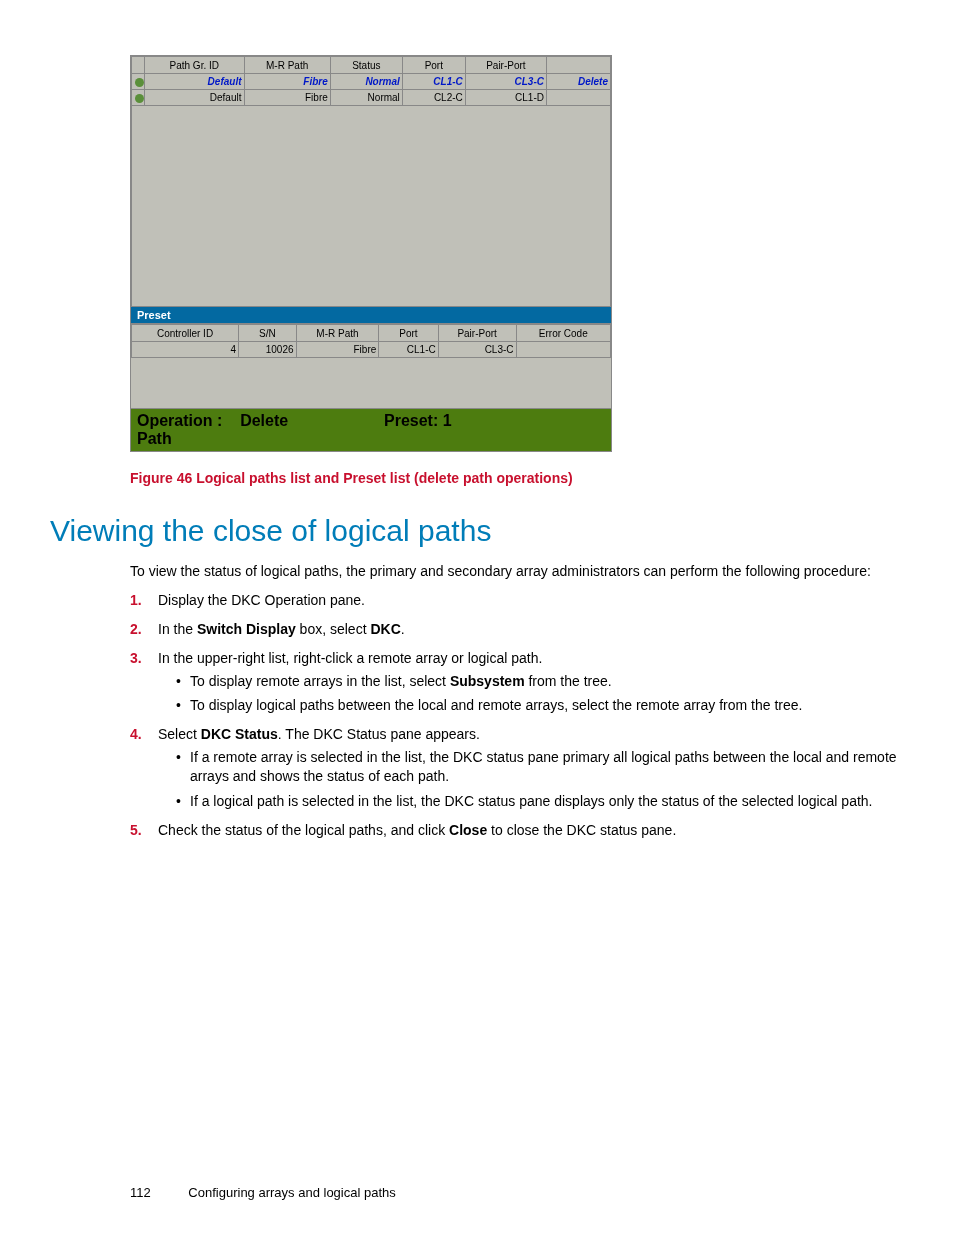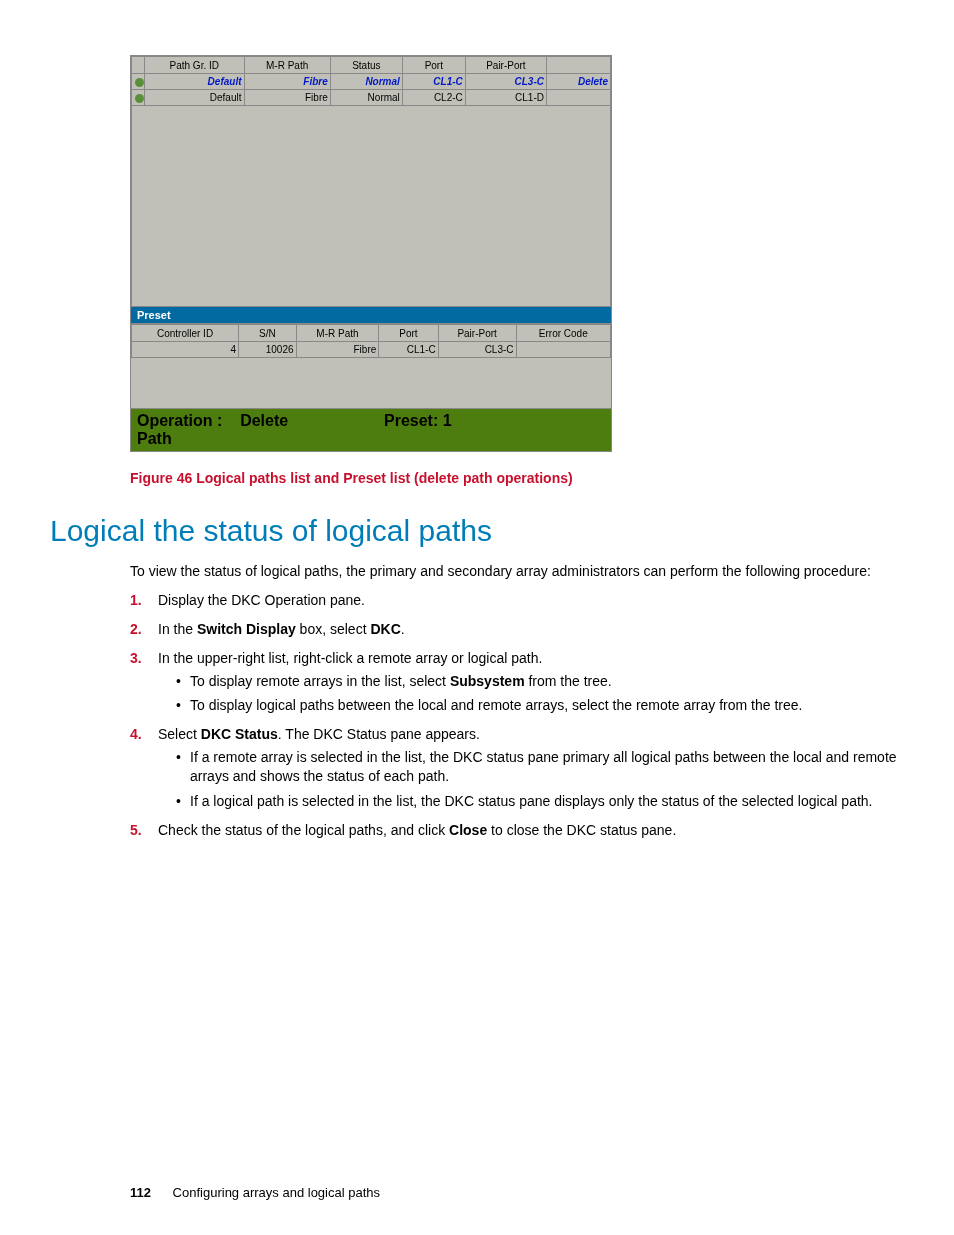--- a/index.html
+++ b/index.html
@@ -147,21 +147,21 @@
     position:absolute;
     left:0;
     top:0;
   }
   .footer {
     position:absolute;
     bottom:35px;
     left:130px;
     font-size:13px;
   }
-  .footer .pg { margin-right:18px;font-weight:bold; }
+  .footer .pg { margin-right:34px; }
 </style>
 </head>
 <body>
 
 <div class="page">
 
   <div class="figure-wrap">
     <div class="gui-box">
 
       <table class="tbl">
@@ -228,21 +228,21 @@
           <span>Delete Path</span>
         </div>
         <div class="status-mid">Preset: 1</div>
         <div class="status-right"></div>
       </div>
     </div>
   </div>
 
   <div class="figure-caption">Figure 46 Logical paths list and Preset list (delete path operations)</div>
 
-  <h1 class="section">Logical the status of logical paths</h1>
+  <h1 class="section">Viewing the close of logical paths</h1>
 
   <div class="body-indent">
     <p>To view the status of logical paths, the primary and secondary array administrators can perform the following procedure:</p>
   </div>
 
   <ol class="steps">
     <li>
       <span class="num">1.</span>
       <span>Display the DKC Operation pane.</span>
     </li>

